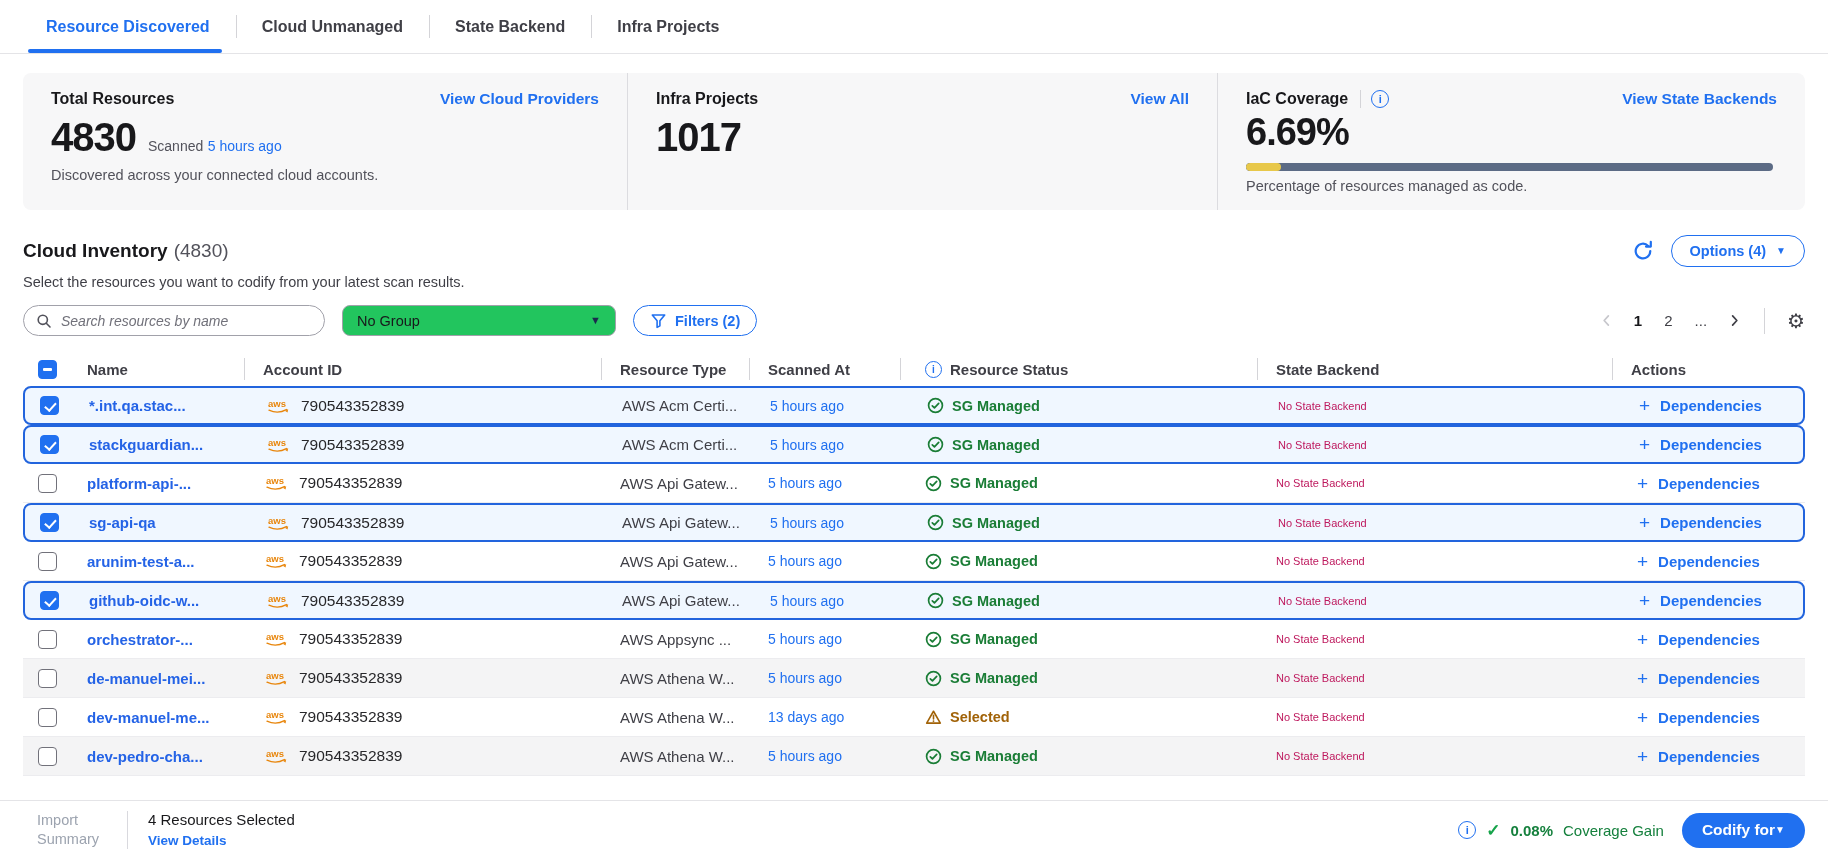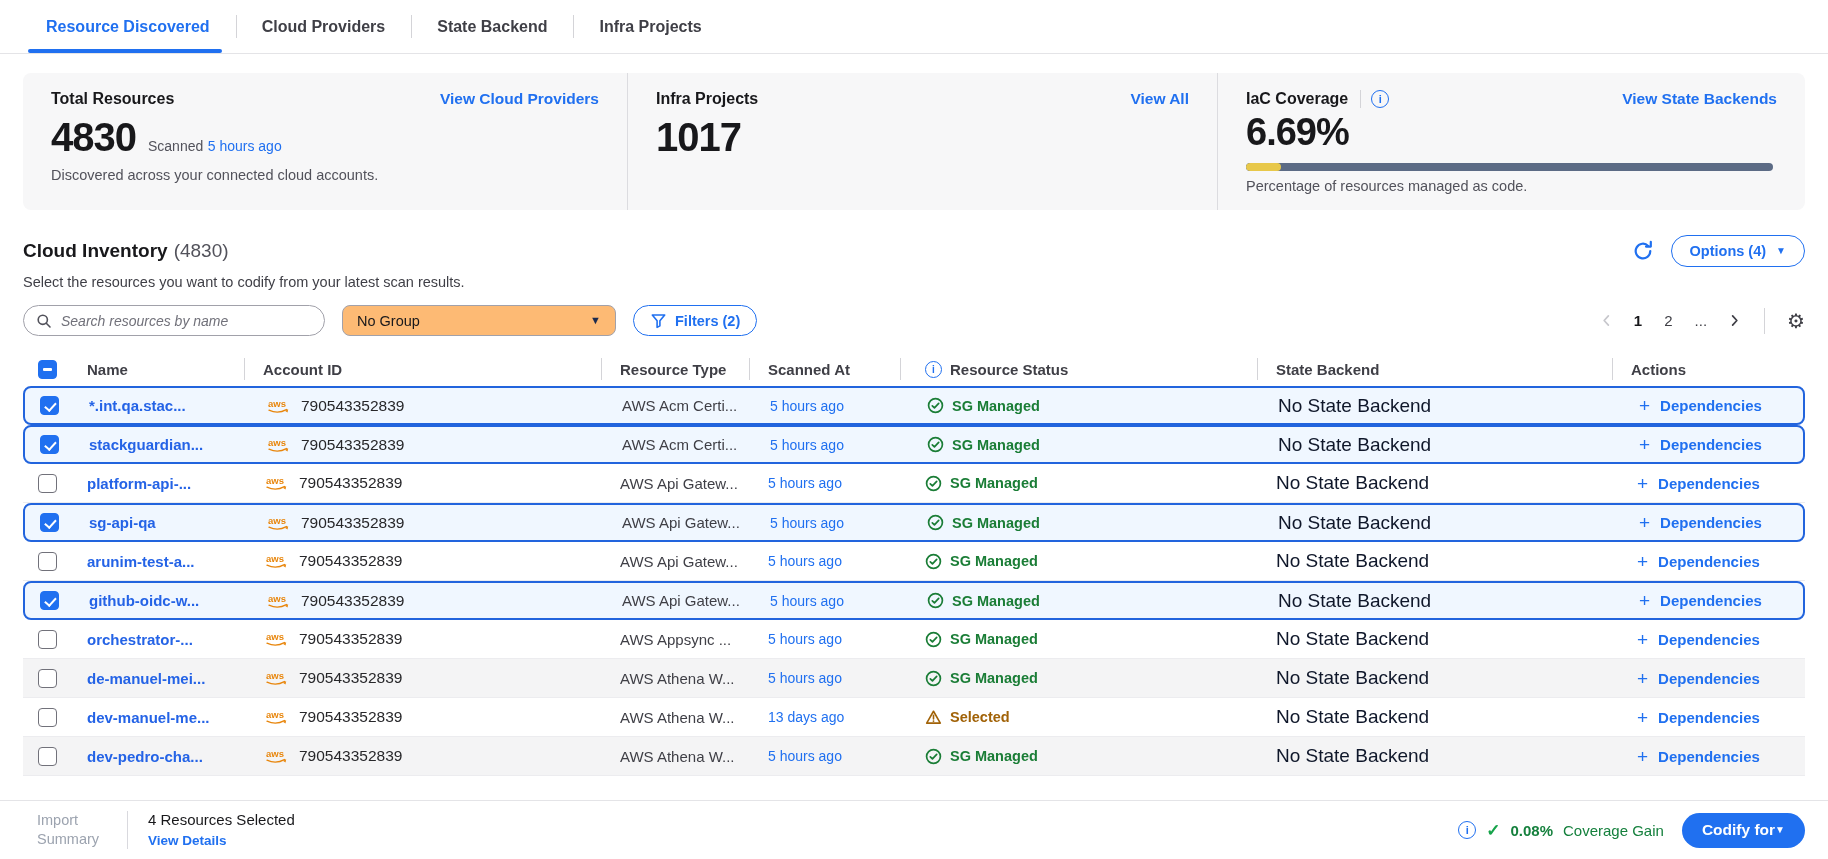--- a/index.html
+++ b/index.html
@@ -46,21 +46,21 @@
   .icon-btn { background:none; border:none; cursor:pointer; display:flex; align-items:center; }
   .options-btn { display:flex; align-items:center; gap:10px; height:32px; padding:0 18px; border:1.6px solid #2070f0; border-radius:17px; background:#fff; color:#2070f0; font-size:14.5px; font-weight:700; cursor:pointer; font-family:inherit; }
   .caret { font-size:10px; line-height:1; }
   .subtitle { margin:7px 23px 0; font-size:14.5px; color:#3f3f46; }
 
   
   .controls { margin:15px 23px 0; display:flex; align-items:center; }
   .search-box { display:flex; align-items:center; gap:9px; width:302px; height:31px; border:1.5px solid #a1a1aa; border-radius:16px; padding:0 12px; background:#fff; }
   .search-box input { border:none; outline:none; flex:1; font-size:14px; font-style:italic; color:#3f3f46; background:transparent; font-family:inherit; }
   .search-box input::placeholder { color:#71717a; }
-  .group-select { margin-left:17px; width:274px; height:31px; border:1.5px solid #a1a1aa; border-radius:8px; background:#fdba74; display:flex; align-items:center; justify-content:space-between; padding:0 14px; font-size:14.5px; color:#18181b; cursor:pointer; }
+  .group-select { margin-left:17px; width:274px; height:31px; border:1.5px solid #a1a1aa; border-radius:8px; background:#22c55e; display:flex; align-items:center; justify-content:space-between; padding:0 14px; font-size:14.5px; color:#18181b; cursor:pointer; }
   .group-select .caret { color:#1b2a4e; font-size:11px; }
   .filters-btn { margin-left:17px; display:flex; align-items:center; gap:8px; height:31px; padding:0 16px; border:1.6px solid #2070f0; border-radius:16px; background:#fff; color:#2070f0; font-size:14.5px; font-weight:700; cursor:pointer; font-family:inherit; }
   .ctrl-spacer { flex:1; }
   .pagination { display:flex; align-items:center; gap:20px; font-size:15px; color:#3f3f46; }
   .page-arrow { display:flex; align-items:center; cursor:pointer; }
   .page { cursor:pointer; }
   .page.current { font-weight:700; color:#18181b; }
   .pag-div { width:1px; height:26px; background:#d4d4d8; margin:0 2px; }
   .gear { font-size:20px; color:#3f3f46; cursor:pointer; line-height:1; }
 
@@ -84,21 +84,21 @@
   .c-name { padding-left:16px; }
   .name-link { font-size:15px; font-weight:700; color:#2463e6; white-space:nowrap; }
   .c-account { gap:9px; }
   .account-text { font-size:15.5px; color:#27272a; }
   .c-type { font-size:15px; color:#3f3f46; white-space:nowrap; }
   .scanned-cell-link { font-size:14px; color:#2070f0; font-weight:500; }
   .c-status { padding-left:24px; gap:8px; }
   .st-text { font-size:14.5px; font-weight:600; color:#1a7d36; }
   .row.warn .st-text { color:#a16207; }
   .row:not(.warn) .st-warn { display:none; }
-  .c-backend { font-size:19px; color:#0f172a; }
+  .c-backend { font-size:11px; color:#be185d; }
   .c-actions { padding-left:24px; gap:10px; cursor:pointer; }
   .plus { font-size:19px; font-weight:400; color:#2070f0; line-height:1; }
   .dep-label { font-size:15px; font-weight:700; color:#2070f0; }
 
   
   .checkbox { width:19px; height:19px; border:1.6px solid #71717a; border-radius:4px; background:#fff; position:relative; cursor:pointer; flex:0 0 auto; }
   .checkbox.checked { background:#2070f0; border-color:#2070f0; }
   .checkbox.checked::after { content:''; position:absolute; left:6px; top:2.5px; width:4.5px; height:9px; border-right:2.2px solid #fff; border-bottom:2.2px solid #fff; transform:rotate(42deg); }
   .checkbox.indet { background:#2070f0; border-color:#2070f0; }
   .checkbox.indet::after { content:''; position:absolute; left:4px; top:7.5px; width:8.5px; height:2.5px; background:#fff; border-radius:1px; }
@@ -120,21 +120,21 @@
   .codify-btn { margin-left:18px; display:flex; align-items:center; height:35px; padding:0 20px; border:none; border-radius:18px; background:#2070f0; color:#fff; font-size:15.5px; font-weight:700; cursor:pointer; font-family:inherit; }
 </style>
 </head>
 <body>
 
 <div class="tabbar">
     <div class="tab active">
       <span>Resource Discovered</span>
     </div>
     <div class="tab">
-      <span>Cloud Providers</span>
+      <span>Cloud Unmanaged</span>
     </div>
     <div class="tab">
       <span>State Backend</span>
     </div>
     <div class="tab">
       <span>Infra Projects</span>
     </div>
   </div>
 
 <div class="stats">

